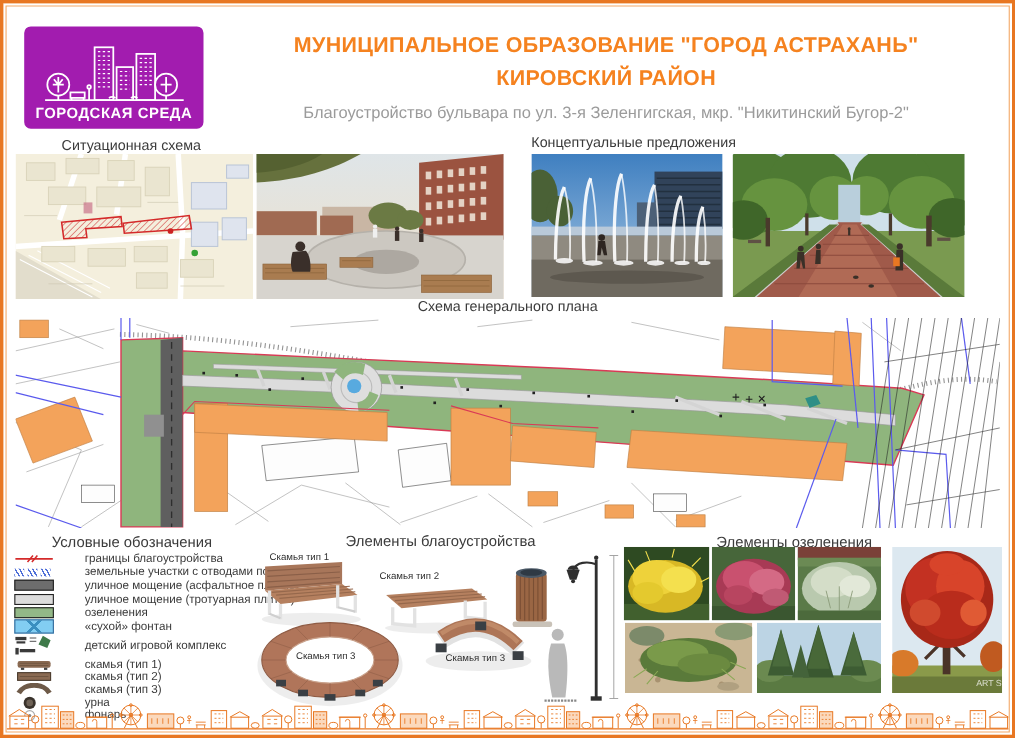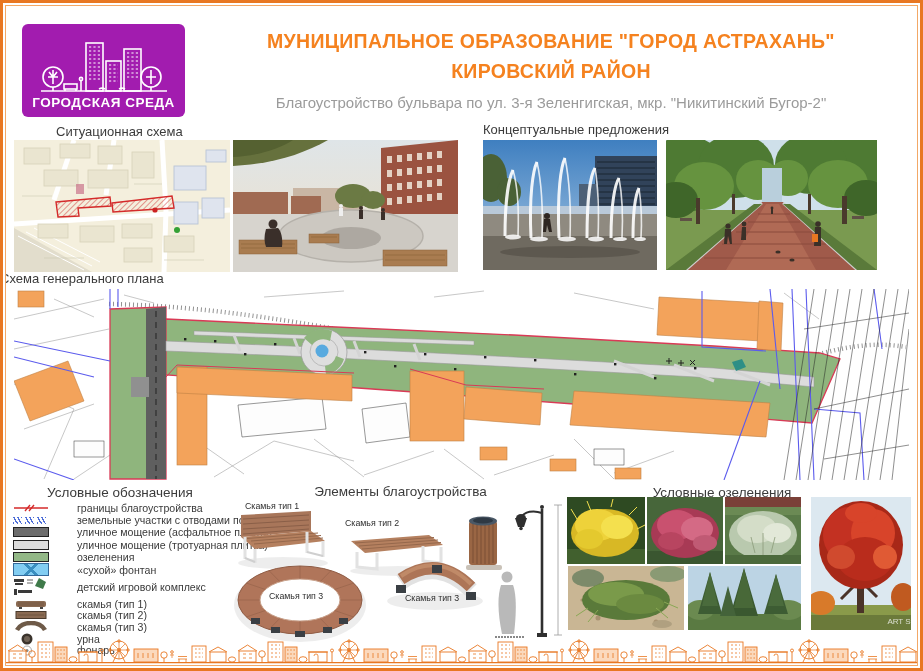--- a/index.html
+++ b/index.html
@@ -325,21 +325,21 @@
           <ellipse cx="126" cy="120" rx="2.6" ry="1.6"></ellipse>
       </g>
       <rect x="146" y="94" width="6" height="8" fill="#e87722"></rect>
       <g fill="#5f5145">
           <rect x="14" y="78" width="12" height="3"></rect>
           <rect x="186" y="76" width="12" height="3"></rect>
         </g>
     </svg>
   </div>
 
-  <div class="abs sec" style="left:0;top:271px;width:923px;">Схема генерального плана</div>
+  <div class="abs sec" style="left:0;top:271px;width:923px;text-align:center;">Схема генерального плана</div>
 
   <div class="abs tile" style="left:14px;top:289px;width:895px;height:191px;">
     <svg width="895" height="191" viewBox="0 0 895 191">
       <rect width="895" height="191" fill="#fff"></rect>
 
       <g stroke="#555" stroke-width="0.5" fill="none" opacity="0.65">
         <path d="M0,30 L90,10 M0,60 L95,40 M0,95 L60,120 L30,190 M10,140 L80,115 M60,190 L120,150"></path>
         <path d="M200,188 L260,152 L340,172 M350,186 L420,162 M480,186 L540,166 M600,184 L660,162"></path>
         <path d="M250,8 L330,2 M560,4 L640,20 M770,4 L805,30 M420,8 L470,2"></path>
         <path d="M180,150 L230,185 M300,150 L350,188 M430,160 L470,190 M560,150 L600,190"></path>
@@ -431,21 +431,21 @@
 
       <g stroke="#222" stroke-width="0.6" opacity="0.85">
         <path d="M800,0 L770,191 M812,0 L782,191 M824,0 L794,191 M836,0 L806,191 M848,0 L818,191 M860,0 L830,191 M872,0 L842,191 M884,0 L854,191 M895,0 L866,191 M895,40 L878,191"></path>
         <path d="M790,40 L895,24 M800,120 L895,100 M810,170 L895,156"></path>
       </g>
     </svg>
   </div>
 
   <div class="abs sec" style="left:47px;top:485px;font-size:13.5px;">Условные обозначения</div>
   <div class="abs sec" style="left:233px;top:484px;width:335px;text-align:center;font-size:13.5px;">Элементы благоустройства</div>
-  <div class="abs sec" style="left:567px;top:485px;width:310px;text-align:center;font-size:13.5px;">Условные озеленения</div>
+  <div class="abs sec" style="left:567px;top:485px;width:310px;text-align:center;font-size:13.5px;">Элементы озеленения</div>
 
   <div class="abs legend">
     <div class="lrow">
       <span class="sw">
         <svg width="36" height="10" viewBox="0 0 36 10">
             <line x1="1" y1="5" x2="35" y2="5" stroke="#d42a2a" stroke-width="1.6"></line>
             <path d="M12,8 L17,2 M16,8 L21,2" stroke="#d42a2a" stroke-width="1.4"></path>
           </svg>
       </span>
         <span class="lbl">границы благоустройства</span>

